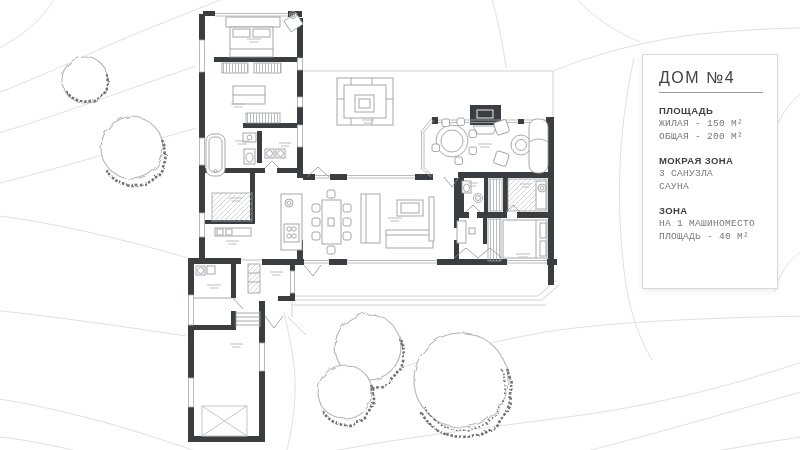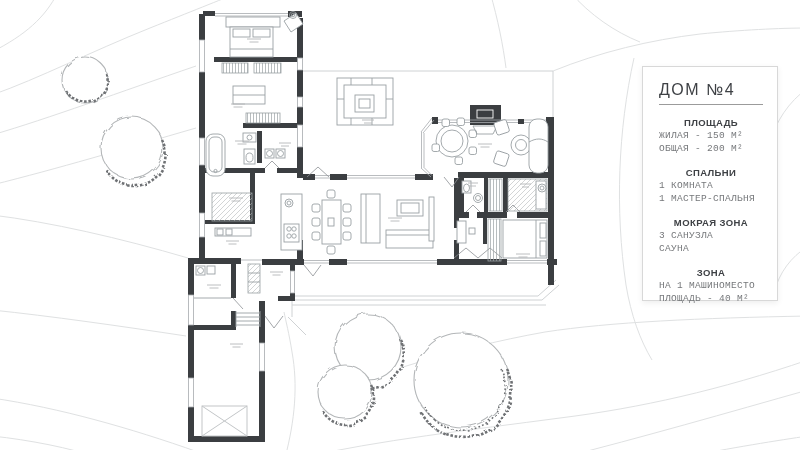--- a/index.html
+++ b/index.html
@@ -16,29 +16,29 @@
   .glass{fill:none;stroke:#a7abae;stroke-width:0.8;}
   .furn{fill:#ffffff;stroke:var(--furniture,#9aa0a4);stroke-width:0.9;}
   .furnl{fill:none;stroke:var(--furniture,#9aa0a4);stroke-width:0.9;}
   .hatch{fill:url(#hv);stroke:var(--furniture,#9aa0a4);stroke-width:0.8;}
   .hatchd{fill:url(#hd);stroke:var(--furniture,#9aa0a4);stroke-width:0.8;}
   .deck{fill:none;stroke:#cfd2d4;stroke-width:1;}
   .door{fill:none;stroke:#8d9194;stroke-width:0.8;}
   .lbl{fill:none;stroke:#b4b7b9;stroke-width:0.9;}
   .xmark{fill:none;stroke:#c3c6c8;stroke-width:1;}
   
-  .info-panel{position:absolute;left:642px;top:66px;width:136px;height:235px;box-sizing:border-box;
+  .info-panel{position:absolute;left:642px;top:54px;width:136px;height:235px;box-sizing:border-box;
     background:#ffffff;border:1px solid var(--panel-border,#d8d8d8);
     box-shadow:0 2px 6px rgba(0,0,0,0.07);padding:14px 14px 10px 16px;}
   .panel-title{font-size:16px;font-weight:500;letter-spacing:1.5px;color:var(--text-primary,#3e4145);
     margin:0;line-height:18px;}
   .title-divider{border-bottom:1px solid #9b9b9b;margin-top:5px;width:100%;}
   .spec-section{margin-top:12px;}
   .section-heading{font-size:9.5px;font-weight:700;letter-spacing:0.4px;
-    color:var(--text-primary,#3e4145);margin-bottom:2px;text-align:center;}
+    color:var(--text-primary,#3e4145);margin-bottom:2px;}
   .section-line{font-size:9.5px;letter-spacing:0.3px;color:var(--text-secondary,#76787b);
     line-height:12.5px;font-family:Liberation Mono, monospace;}
 </style>
 </head>
 <body>
 
 <div class="stage">
 
 <svg class="plan-svg" width="800" height="450" viewBox="0 0 800 450">
   <defs>
@@ -359,25 +359,20 @@
 <div class="info-panel">
   <h1 class="panel-title">ДОМ №4</h1>
   <div class="title-divider"></div>
 
   <div class="spec-section">
     <div class="section-heading">ПЛОЩАДЬ</div>
     <div class="section-line">ЖИЛАЯ - 150 М²</div>
     <div class="section-line">ОБЩАЯ - 200 М²</div>
   </div>
 
-  <div class="spec-section">
-    <div class="section-heading">СПАЛЬНИ</div>
-    <div class="section-line">1 КОМНАТА</div>
-    <div class="section-line">1 МАСТЕР-СПАЛЬНЯ</div>
-  </div>
 
   <div class="spec-section">
     <div class="section-heading">МОКРАЯ ЗОНА</div>
     <div class="section-line">3 САНУЗЛА</div>
     <div class="section-line">САУНА</div>
   </div>
 
   <div class="spec-section">
     <div class="section-heading">ЗОНА</div>
     <div class="section-line">НА 1 МАШИНОМЕСТО</div>

